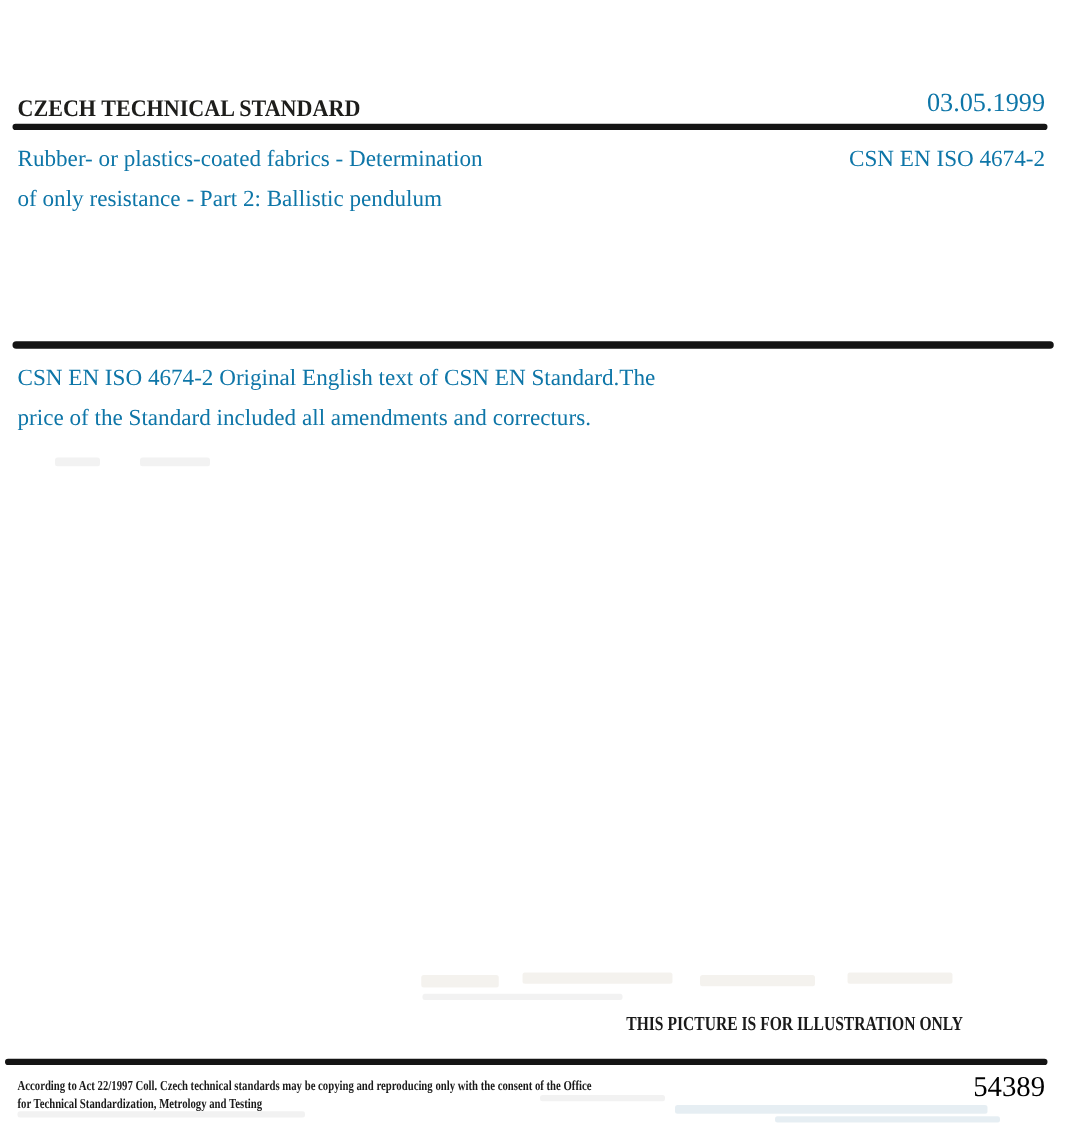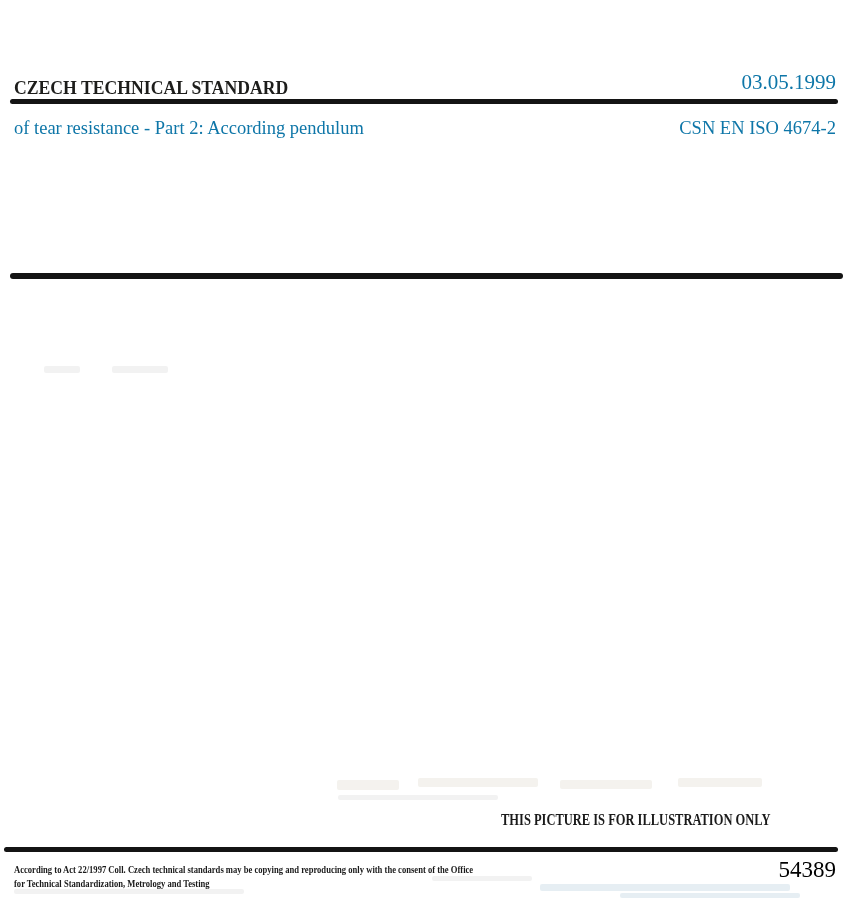--- a/index.html
+++ b/index.html
@@ -56,28 +56,33 @@
 </head>
 <body>
 
 <div class="page">
 
   <div class="header-title">CZECH TECHNICAL STANDARD</div>
   <div class="header-date">03.05.1999</div>
   <div class="rule rule-top"></div>
 
   <div class="std-title">
-    <div>of tear resistance - Part 2: According pendulum</div>
+    <div>Rubber- or plastics-coated fabrics - Determination</div>
+    <div>of only resistance - Part 2: Ballistic pendulum</div>
   </div>
   <div class="std-refs">
     <div>CSN EN ISO 4674-2</div>
   </div>
 
   <div class="rule rule-mid"></div>
 
+  <div class="description">
+    <div>CSN EN ISO 4674-2 Original English text of CSN EN Standard.The</div>
+    <div>price of the Standard included all amendments and correcturs.</div>
+  </div>
 
   <div class="ghost g-gray" style="left:44px;top:366px;width:36px;height:7px;"></div>
   <div class="ghost g-gray" style="left:112px;top:366px;width:56px;height:7px;"></div>
   <div class="ghost g-warm" style="left:337px;top:780px;width:62px;height:10px;"></div>
   <div class="ghost g-warm" style="left:418px;top:778px;width:120px;height:9px;"></div>
   <div class="ghost g-warm" style="left:560px;top:780px;width:92px;height:9px;"></div>
   <div class="ghost g-warm" style="left:678px;top:778px;width:84px;height:9px;"></div>
   <div class="ghost g-gray" style="left:338px;top:795px;width:160px;height:5px;"></div>
   <div class="ghost g-gray" style="left:432px;top:876px;width:100px;height:5px;"></div>
   <div class="ghost g-blue" style="left:540px;top:884px;width:250px;height:7px;"></div>

